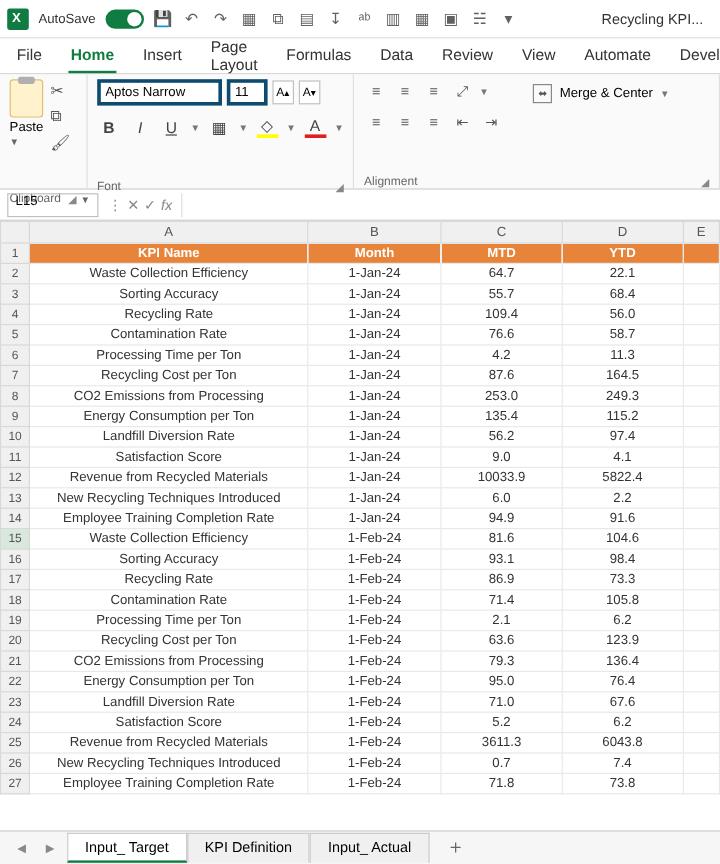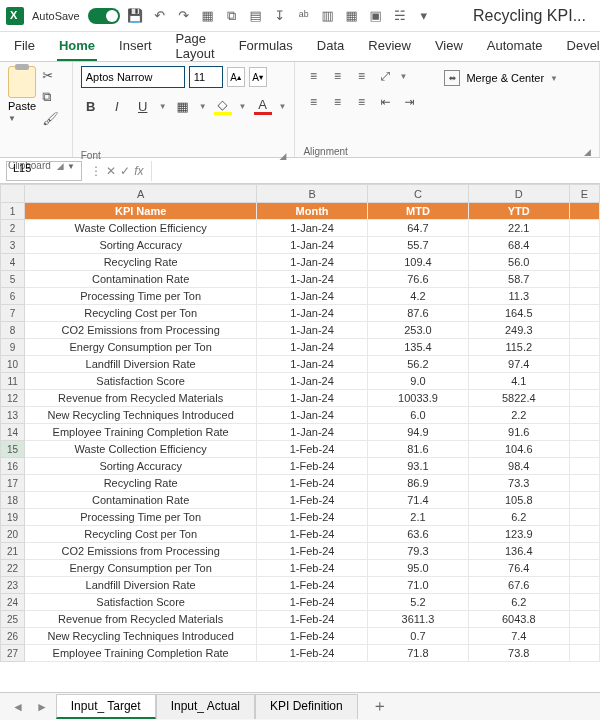--- a/index.html
+++ b/index.html
@@ -6,21 +6,21 @@
 body { width: 600px; height: 720px; background: #fff; overflow: hidden; font-size: 12px; }
 
 
 .titlebar { display: flex; align-items: center; height: 32px; padding: 0 6px; gap: 8px; border-bottom: 1px solid #e0e0e0; }
 .titlebar .logo { width: 18px; height: 18px; background: #107c41; border-radius: 2px; position: relative; }
 .titlebar .logo::after { content: "X"; color: #fff; font-size: 11px; font-weight: bold; position: absolute; left: 4px; top: 2px; }
 .titlebar .autosave-label { font-size: 11px; color: #333; }
 .titlebar .toggle { width: 32px; height: 16px; background: #107c41; border-radius: 8px; position: relative; }
 .titlebar .toggle::after { content: ""; width: 12px; height: 12px; background: #fff; border-radius: 50%; position: absolute; right: 2px; top: 2px; }
 .titlebar .qat-icon { width: 16px; height: 16px; display: flex; align-items: center; justify-content: center; color: #616161; font-size: 13px; }
-.titlebar .filename { margin-left: auto; font-size: 16px; color: #333; padding-right: 8px; }
+.titlebar .filename { margin-left: auto; font-size: 12px; color: #333; padding-right: 8px; }
 
 
 .ribbontabs { display: flex; align-items: center; height: 30px; padding: 0 12px; gap: 20px; border-bottom: 1px solid #d0d0d0; }
 .ribbontabs .tab { font-size: 13px; color: #333; cursor: pointer; padding: 0 2px; height: 100%; display: flex; align-items: center; border-bottom: 2px solid transparent; }
 .ribbontabs .tab.active { border-bottom: 2px solid #107c41; color: #107c41; font-weight: 600; }
 
 
 .ribbon { display: flex; height: 96px; border-bottom: 1px solid #d0d0d0; background: #fafafa; }
 .group { border-right: 1px solid #e0e0e0; padding: 4px 8px 2px 8px; display: flex; flex-direction: column; justify-content: space-between; }
 .group-label { text-align: center; font-size: 10px; color: #666; padding-top: 2px; display: flex; align-items: center; justify-content: space-between; gap: 6px; margin-top: 32px; }
@@ -30,21 +30,21 @@
 
 .clipboard .paste { display: flex; flex-direction: column; gap: 2px; }
 .clipboard .paste-icon { width: 28px; height: 32px; background: #fff2cc; border: 1px solid #e0c070; border-radius: 3px; position: relative; }
 .clipboard .paste-icon::before { content:""; position:absolute; top:-3px; left:6px; width:14px; height:6px; background:#b0b0b0; border-radius:2px; }
 .clipboard .paste-label { font-size: 11px; }
 .clipboard .mini { display: flex; flex-direction: column; gap: 6px; padding-top: 2px; }
 .clipboard .mini span { font-size: 13px; color: #555; }
 
 
 .fontgrp .row { display: flex; gap: 4px; align-items: center; }
-.fontgrp select, .fontgrp input { font-size: 11px; height: 22px; border: 1px solid #0c4a6e; background: #fff; padding: 0 4px; }
+.fontgrp select, .fontgrp input { font-size: 11px; height: 22px; border: 3px solid #0c4a6e; background: #fff; padding: 0 4px; }
 .fontname { width: 104px; }
 .fontsize { width: 34px; }
 .step { width: 18px; height: 20px; border: 1px solid #c0c0c0; display:flex;align-items:center;justify-content:center;font-size:10px;background:#fff; }
 .fontgrp .row2 { display: flex; gap: 6px; align-items: center; margin-top: 8px; }
 .fontgrp .btn { width: 20px; height: 20px; display:flex;align-items:center;justify-content:center;font-size:13px;color:#444; }
 .fontgrp .btn.bold { font-weight:bold; }
 .fontgrp .btn.italic { font-style:italic; }
 .fontgrp .btn.underline { text-decoration: underline; }
 .colorbar { width: 18px; height: 3px; display:block; }
 .fill { background:#ffff00; } .fontclr { background:#e02020; }
@@ -494,17 +494,17 @@
         </tr>
       </tbody>
     </table>
 </div>
 
 <div class="sheettabs">
   <span class="nav">◄</span>
   <span class="nav">►</span>
   <div id="sheet-tabs-holder" style="display:flex;gap:0">
       <div class="stab active">Input_ Target</div>
+      <div class="stab">KPI Definition</div>
       <div class="stab">Input_ Actual</div>
-      <div class="stab">KPI Definition</div>
     </div>
   <span class="addtab">＋</span>
 </div>
 
 </body></html>

